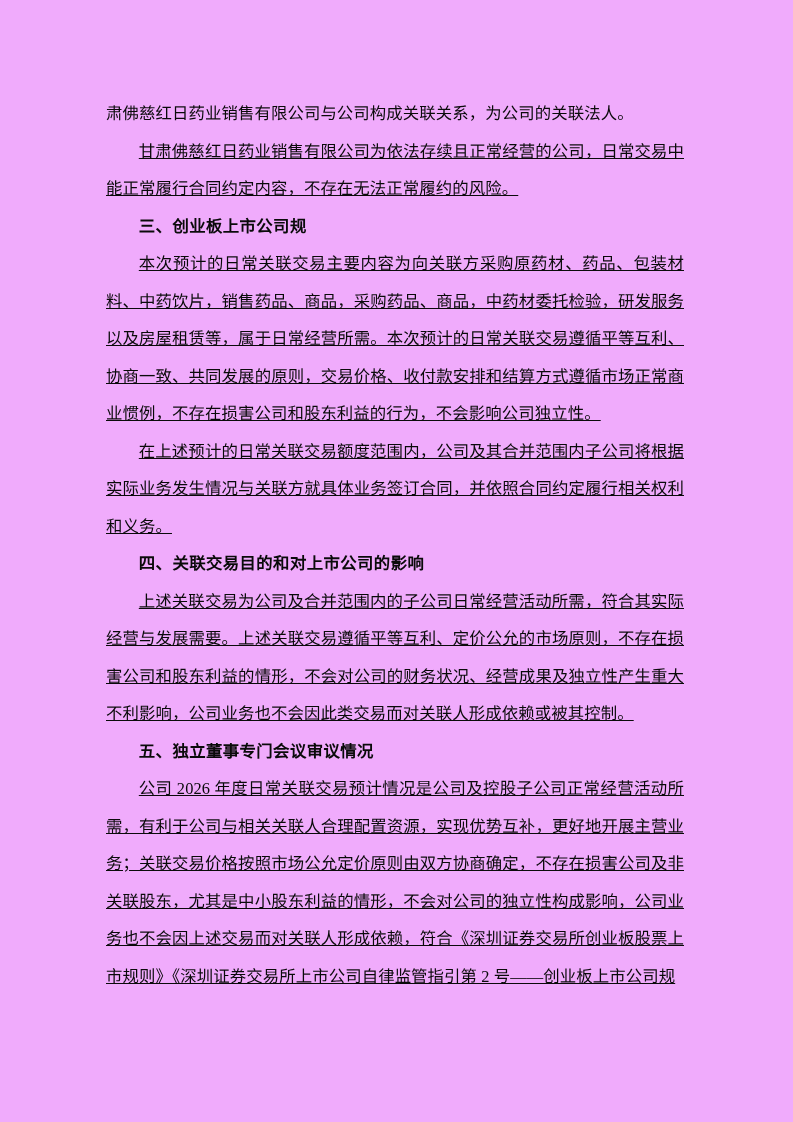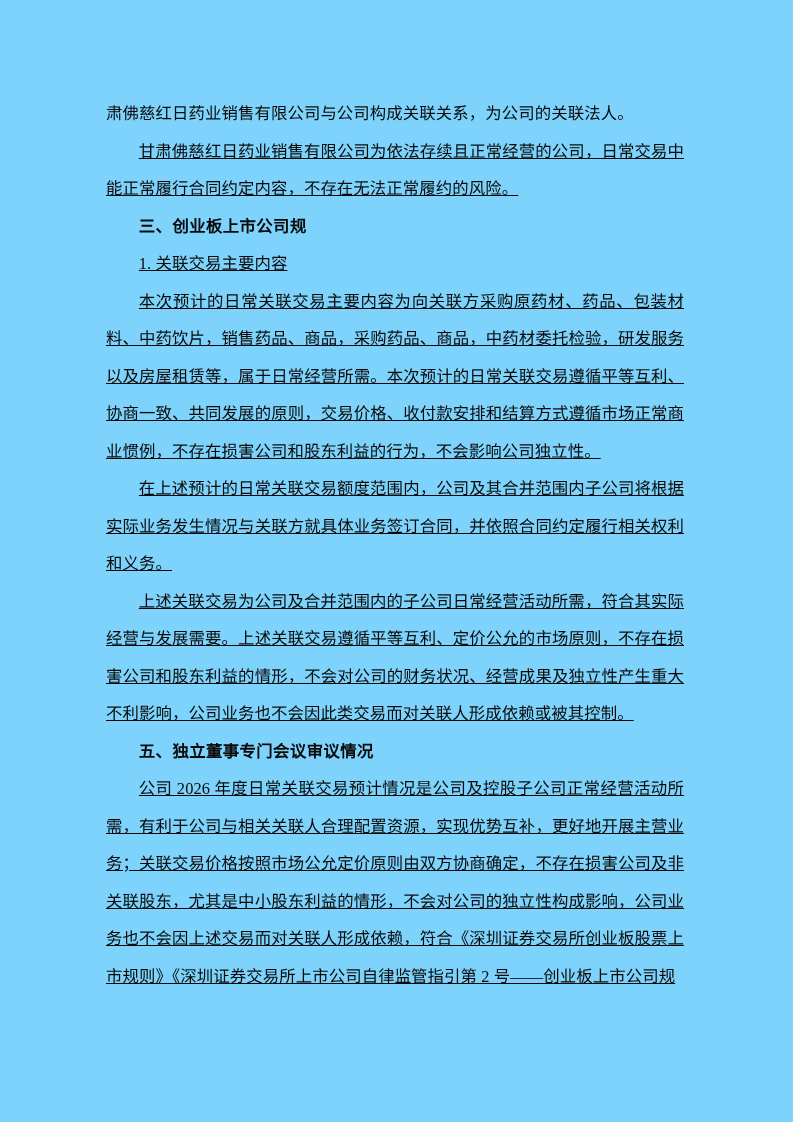--- a/index.html
+++ b/index.html
@@ -6,21 +6,21 @@
     margin: 0;
     padding: 0;
     background: #b9b9b9;
   }
   body {
     font-family: "Liberation Serif", "DejaVu Serif", serif;
   }
   .page {
     width: 793px;
     height: 1122px;
-    background: #7dd3fc;
+    background: #f0abfc;
     margin: 0 auto;
     position: relative;
     box-sizing: border-box;
     overflow: hidden;
   }
   .content {
     position: absolute;
     left: 106px;
     top: 95px;
     width: 578px;
@@ -48,20 +48,20 @@
   }
 </style>
 </head>
 <body>
 
 <div class="page">
   <div class="content">
     <p class="flush">肃佛慈红日药业销售有限公司与公司构成关联关系，为公司的关联法人。</p>
     <p class="indent2">甘肃佛慈红日药业销售有限公司为依法存续且正常经营的公司，日常交易中能正常履行合同约定内容，不存在无法正常履约的风险。</p>
     <p class="heading">三、创业板上市公司规</p>
-    <p class="indent2">1. 关联交易主要内容</p>
     <p class="indent2">本次预计的日常关联交易主要内容为向关联方采购原药材、药品、包装材料、中药饮片，销售药品、商品，采购药品、商品，中药材委托检验，研发服务以及房屋租赁等，属于日常经营所需。本次预计的日常关联交易遵循平等互利、协商一致、共同发展的原则，交易价格、收付款安排和结算方式遵循市场正常商业惯例，不存在损害公司和股东利益的行为，不会影响公司独立性。</p>
     <p class="indent2">在上述预计的日常关联交易额度范围内，公司及其合并范围内子公司将根据实际业务发生情况与关联方就具体业务签订合同，并依照合同约定履行相关权利和义务。</p>
+    <p class="heading">四、关联交易目的和对上市公司的影响</p>
     <p class="indent2">上述关联交易为公司及合并范围内的子公司日常经营活动所需，符合其实际经营与发展需要。上述关联交易遵循平等互利、定价公允的市场原则，不存在损害公司和股东利益的情形，不会对公司的财务状况、经营成果及独立性产生重大不利影响，公司业务也不会因此类交易而对关联人形成依赖或被其控制。</p>
     <p class="heading">五、独立董事专门会议审议情况</p>
     <p class="indent2">公司 2026 年度日常关联交易预计情况是公司及控股子公司正常经营活动所需，有利于公司与相关关联人合理配置资源，实现优势互补，更好地开展主营业务；关联交易价格按照市场公允定价原则由双方协商确定，不存在损害公司及非关联股东，尤其是中小股东利益的情形，不会对公司的独立性构成影响，公司业务也不会因上述交易而对关联人形成依赖，符合《深圳证券交易所创业板股票上市规则》《深圳证券交易所上市公司自律监管指引第 2 号——创业板上市公司规</p>
   </div>
 </div>
 
 </body></html>

